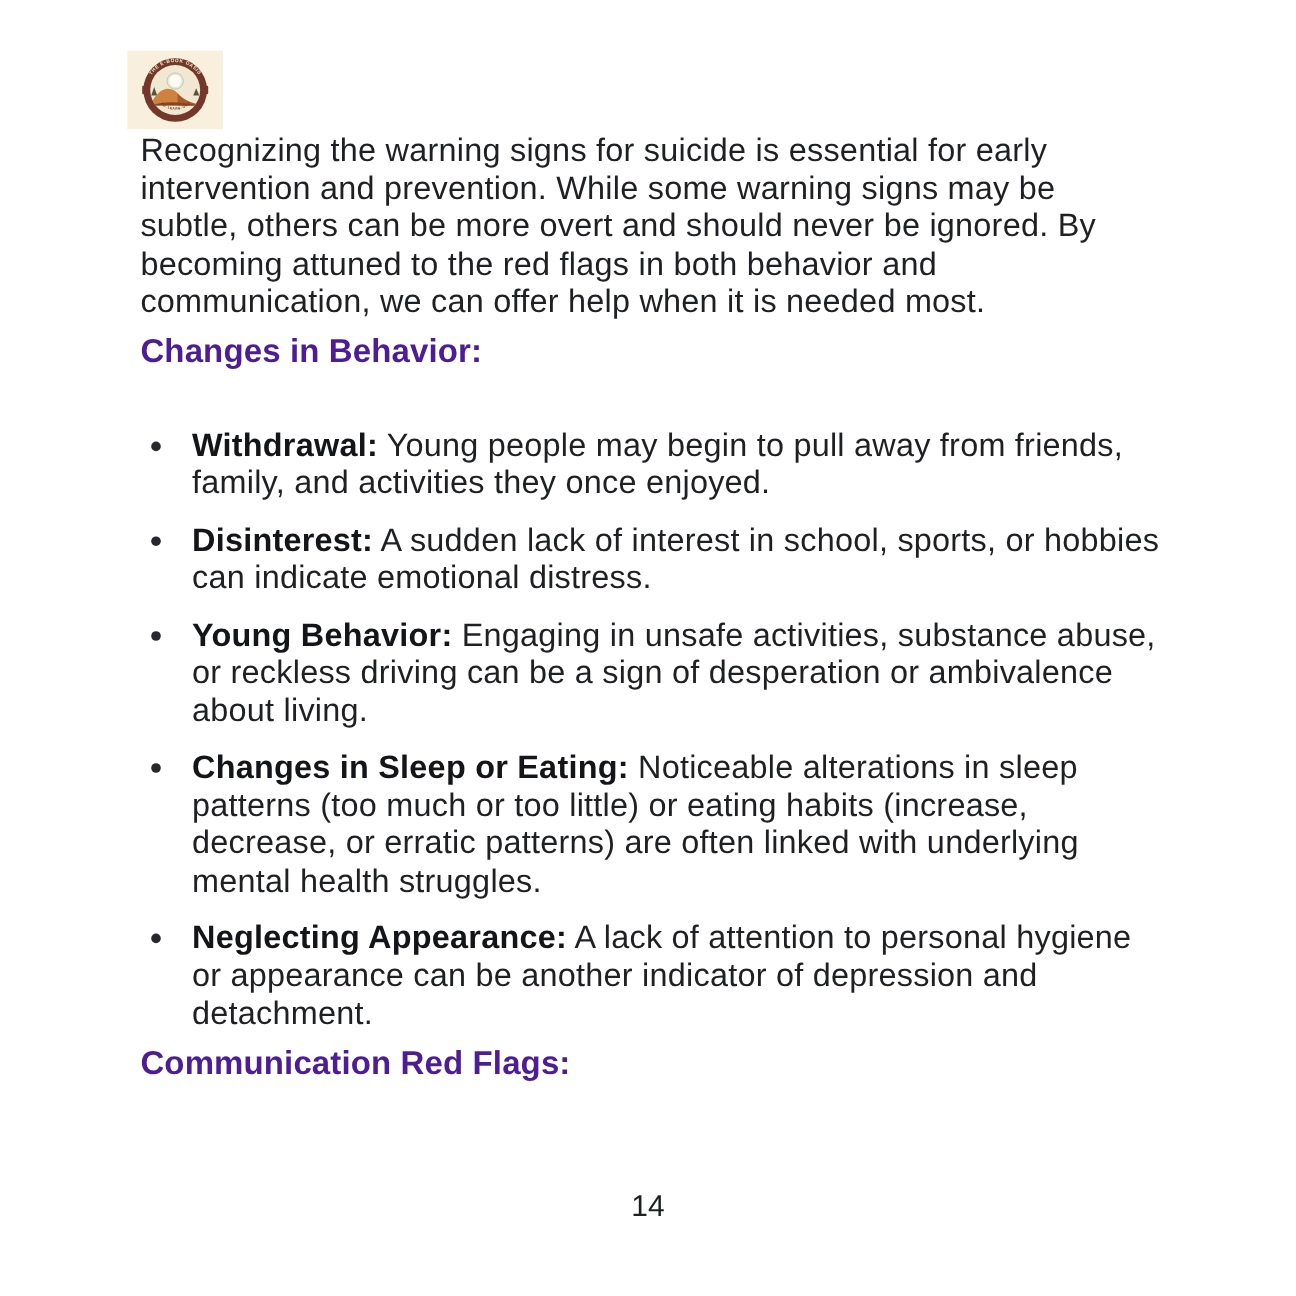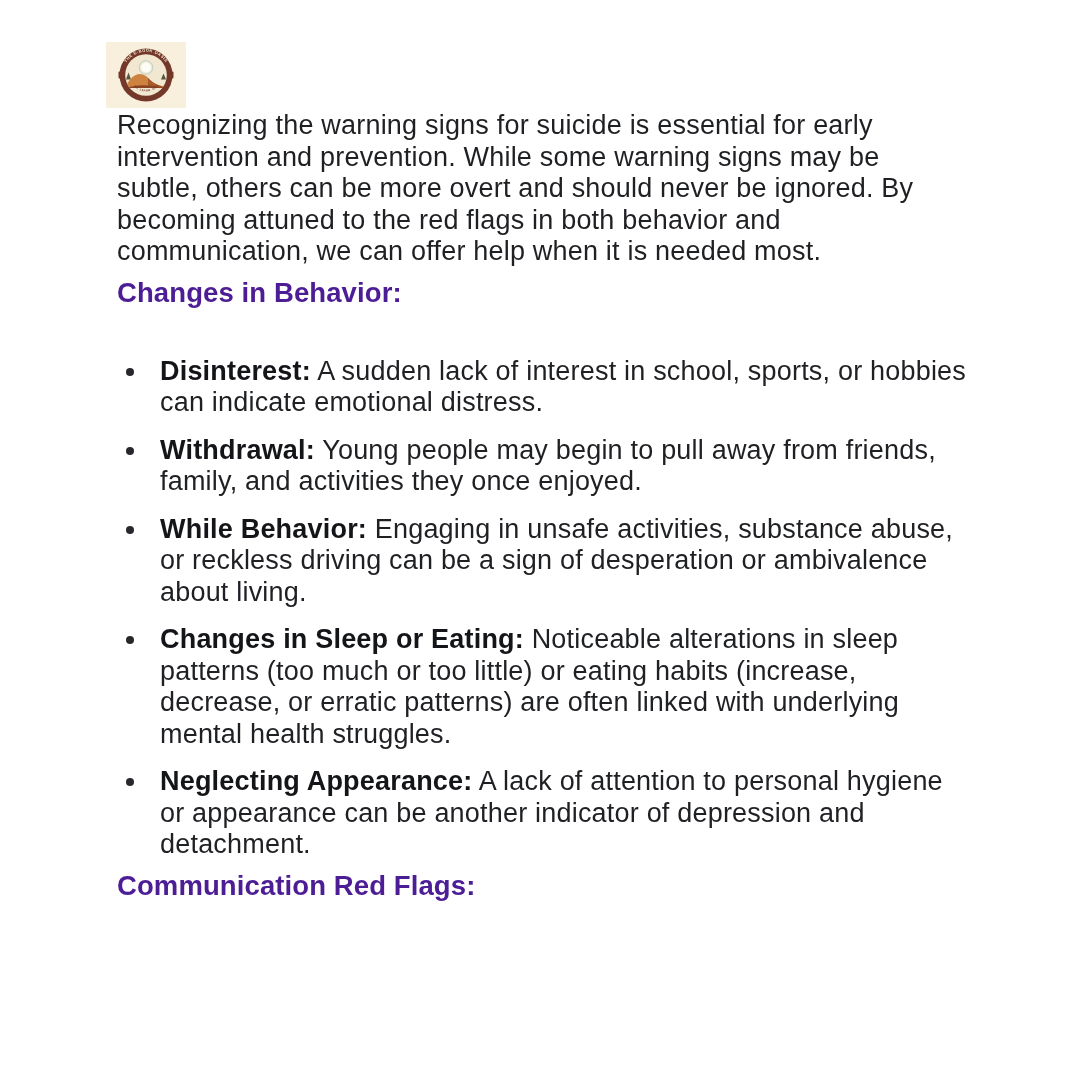--- a/index.html
+++ b/index.html
@@ -123,43 +123,44 @@
 
   <div class="content">
 
     <p class="intro">Recognizing the warning signs for suicide is essential for early intervention and prevention. While some warning signs may be subtle, others can be more overt and should never be ignored. By becoming attuned to the red flags in both behavior and communication, we can offer help when it is needed most.</p>
 
     <h2 class="section-heading first">Changes in Behavior:</h2>
 
     <ul class="bullets">
       <li>
         <span class="dot"></span>
+        <span class="lead">Withdrawal:</span>
+        <span>Young people may begin to pull away from friends, family, and activities they once enjoyed.</span>
+      </li>
+      <li>
+        <span class="dot"></span>
         <span class="lead">Disinterest:</span>
         <span>A sudden lack of interest in school, sports, or hobbies can indicate emotional distress.</span>
       </li>
       <li>
         <span class="dot"></span>
-        <span class="lead">Withdrawal:</span>
-        <span>Young people may begin to pull away from friends, family, and activities they once enjoyed.</span>
-      </li>
-      <li>
-        <span class="dot"></span>
-        <span class="lead">While Behavior:</span>
+        <span class="lead">Young Behavior:</span>
         <span>Engaging in unsafe activities, substance abuse, or reckless driving can be a sign of desperation or ambivalence about living.</span>
       </li>
       <li>
         <span class="dot"></span>
         <span class="lead">Changes in Sleep or Eating:</span>
         <span>Noticeable alterations in sleep patterns (too much or too little) or eating habits (increase, decrease, or erratic patterns) are often linked with underlying mental health struggles.</span>
       </li>
       <li>
         <span class="dot"></span>
         <span class="lead">Neglecting Appearance:</span>
         <span>A lack of attention to personal hygiene or appearance can be another indicator of depression and detachment.</span>
       </li>
     </ul>
 
     <h2 class="section-heading second">Communication Red Flags:</h2>
 
   </div>
 
+  <div class="page-number">14</div>
 
 </div>
 
 </body></html>

